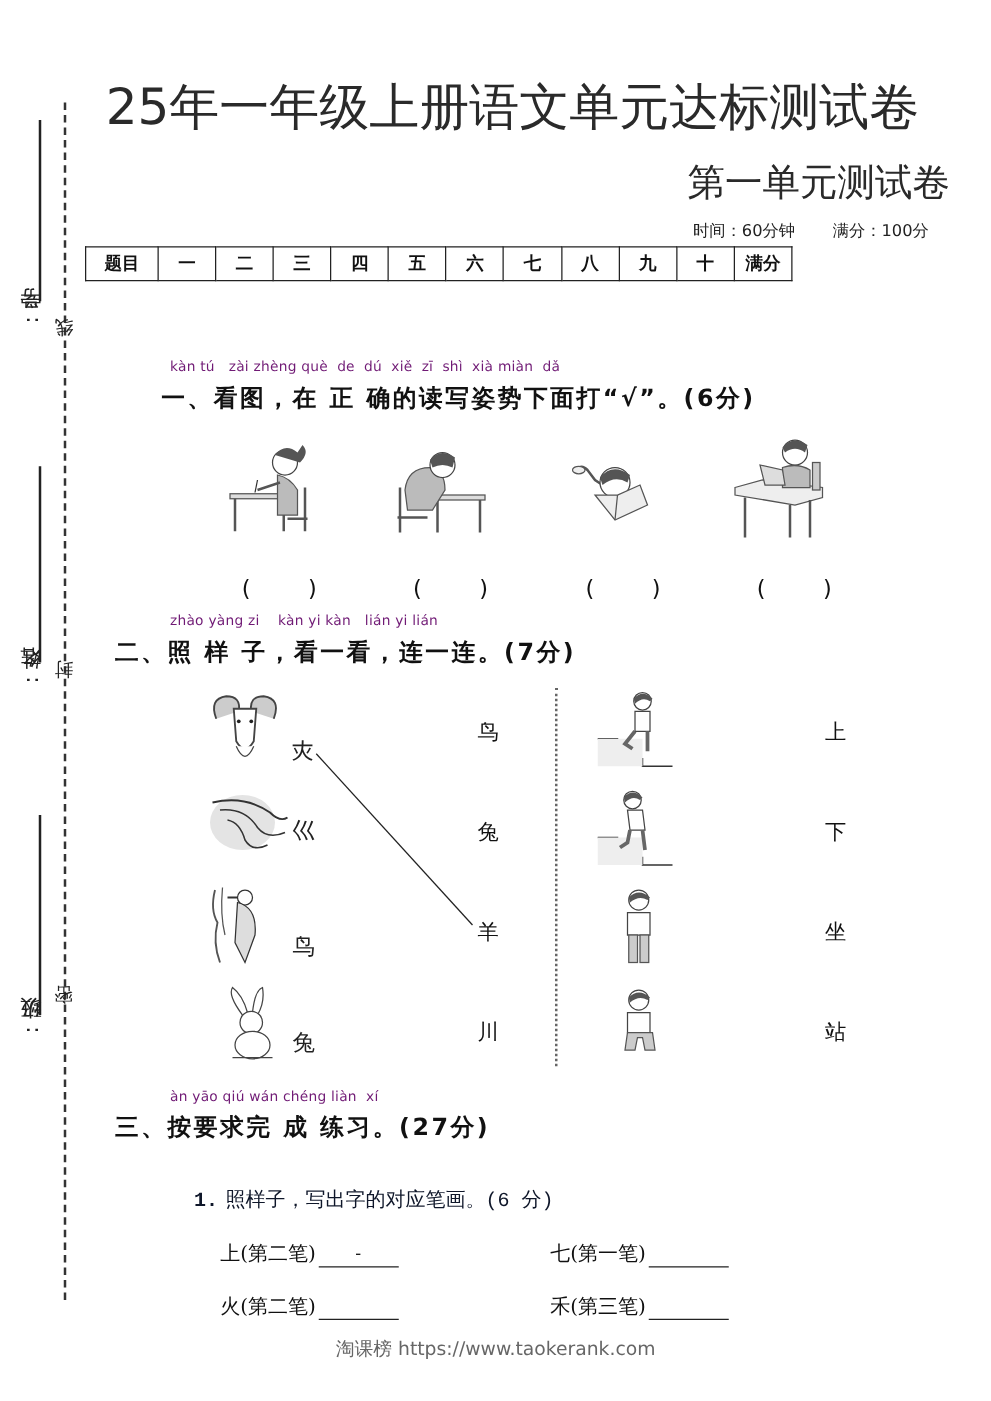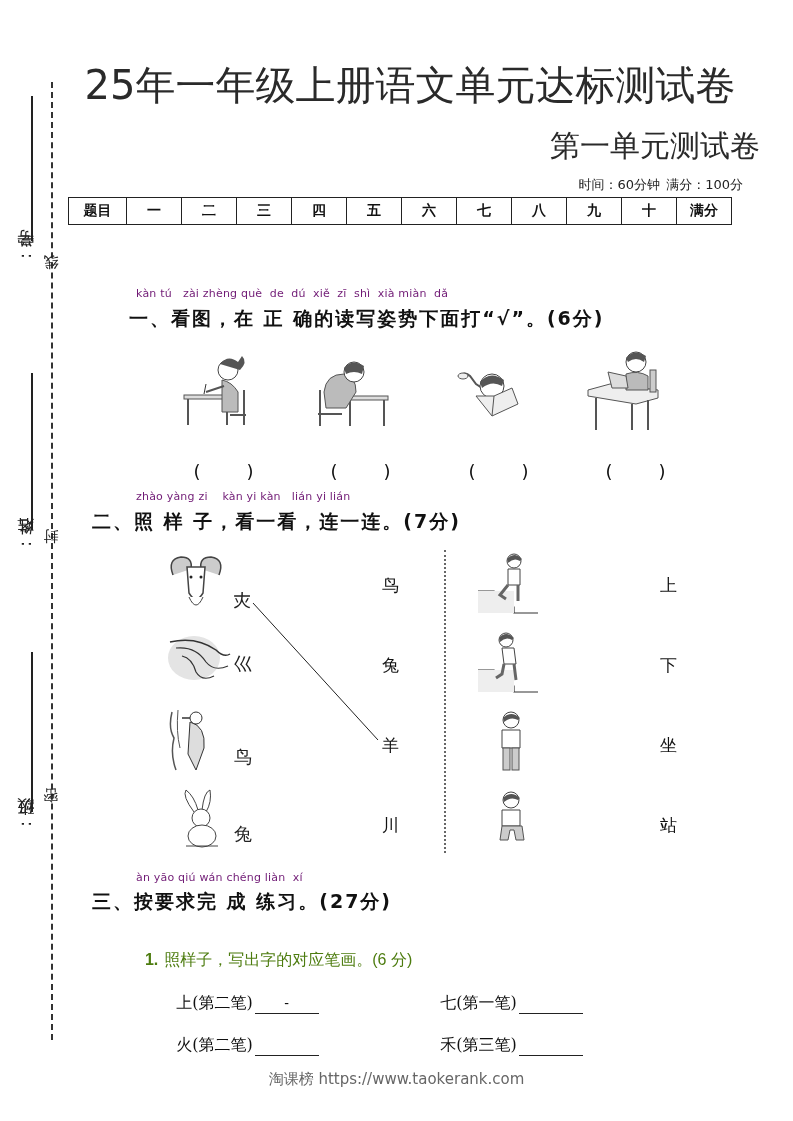--- a/index.html
+++ b/index.html
@@ -13,40 +13,40 @@
   .margin-label { position:absolute; font-size:17px; color:#222; writing-mode:vertical-rl;
                   transform:rotate(180deg); background:#fff; line-height:20px; letter-spacing:1px; }
   .seal-char { position:absolute; left:42px; width:20px; font-size:15px; color:#222; background:#fff;
                writing-mode:vertical-rl; transform:rotate(180deg); text-align:center; }
 
   .title { position:absolute; left:60px; width:700px; top:58px; text-align:center;
            font-size:40px; color:#2a2a2a; letter-spacing:0px; font-weight:400; }
   .subtitle { position:absolute; left:60px; width:700px; top:126px; text-align:right;
               font-size:30px; color:#2a2a2a; }
   .meta { position:absolute; right:50px; top:176px; font-size:13px; color:#222; }
-  .meta span { margin-left:2px; }
-
-  table.score { position:absolute; left:68px; top:197px; width:664px; border-collapse:collapse;
+  .meta span { margin-left:26px; }
+
+  table.score { position:absolute; left:68px; top:197px; width:566px; border-collapse:collapse;
                 font-size:14px; font-weight:bold; table-layout:fixed; }
   table.score td { border:1px solid #222; height:26px; text-align:center; padding:0; }
   table.score td.first { width:57px; }
 
   .pinyin { position:absolute; font-size:11px; color:#701a75; white-space:pre; letter-spacing:0.2px; }
   .section-head { position:absolute; font-size:19px; font-weight:bold; color:#111; white-space:pre;
                   letter-spacing:2px; }
 
   .paren { position:absolute; font-size:18px; color:#111; white-space:pre; }
 
   .pic { position:absolute; }
   .char-big { position:absolute; font-family:"DejaVu Serif", serif; font-size:17px; color:#111; }
   .ancient { position:absolute; font-family:"DejaVu Serif", serif; font-size:18px; color:#222; }
 
   .divider { position:absolute; left:444px; top:550px; height:303px; border-left:2px dotted #666; }
 
-  .q-title { position:absolute; left:136px; top:932px; font-family:Liberation Sans, sans-serif; font-size:16px; color:#4d7c0f; white-space:pre; }
+  .q-title { position:absolute; left:136px; top:932px; font-family:Liberation Mono, monospace; font-size:16px; color:#0f172a; white-space:pre; }
   .q-title b { font-weight:bold; margin-right:6px; }
   .stroke-item { position:absolute; font-family:"DejaVu Serif", serif; font-size:16px; color:#111; white-space:pre; }
   .blank { display:inline-block; width:64px; border-bottom:1px solid #222; height:18px; vertical-align:bottom;
            text-align:center; font-size:14px; margin-left:2px; }
 
   .footer { position:absolute; left:0; width:793px; top:1070px; text-align:center; font-size:15px; color:#666; }
 </style>
 </head>
 <body>
 

